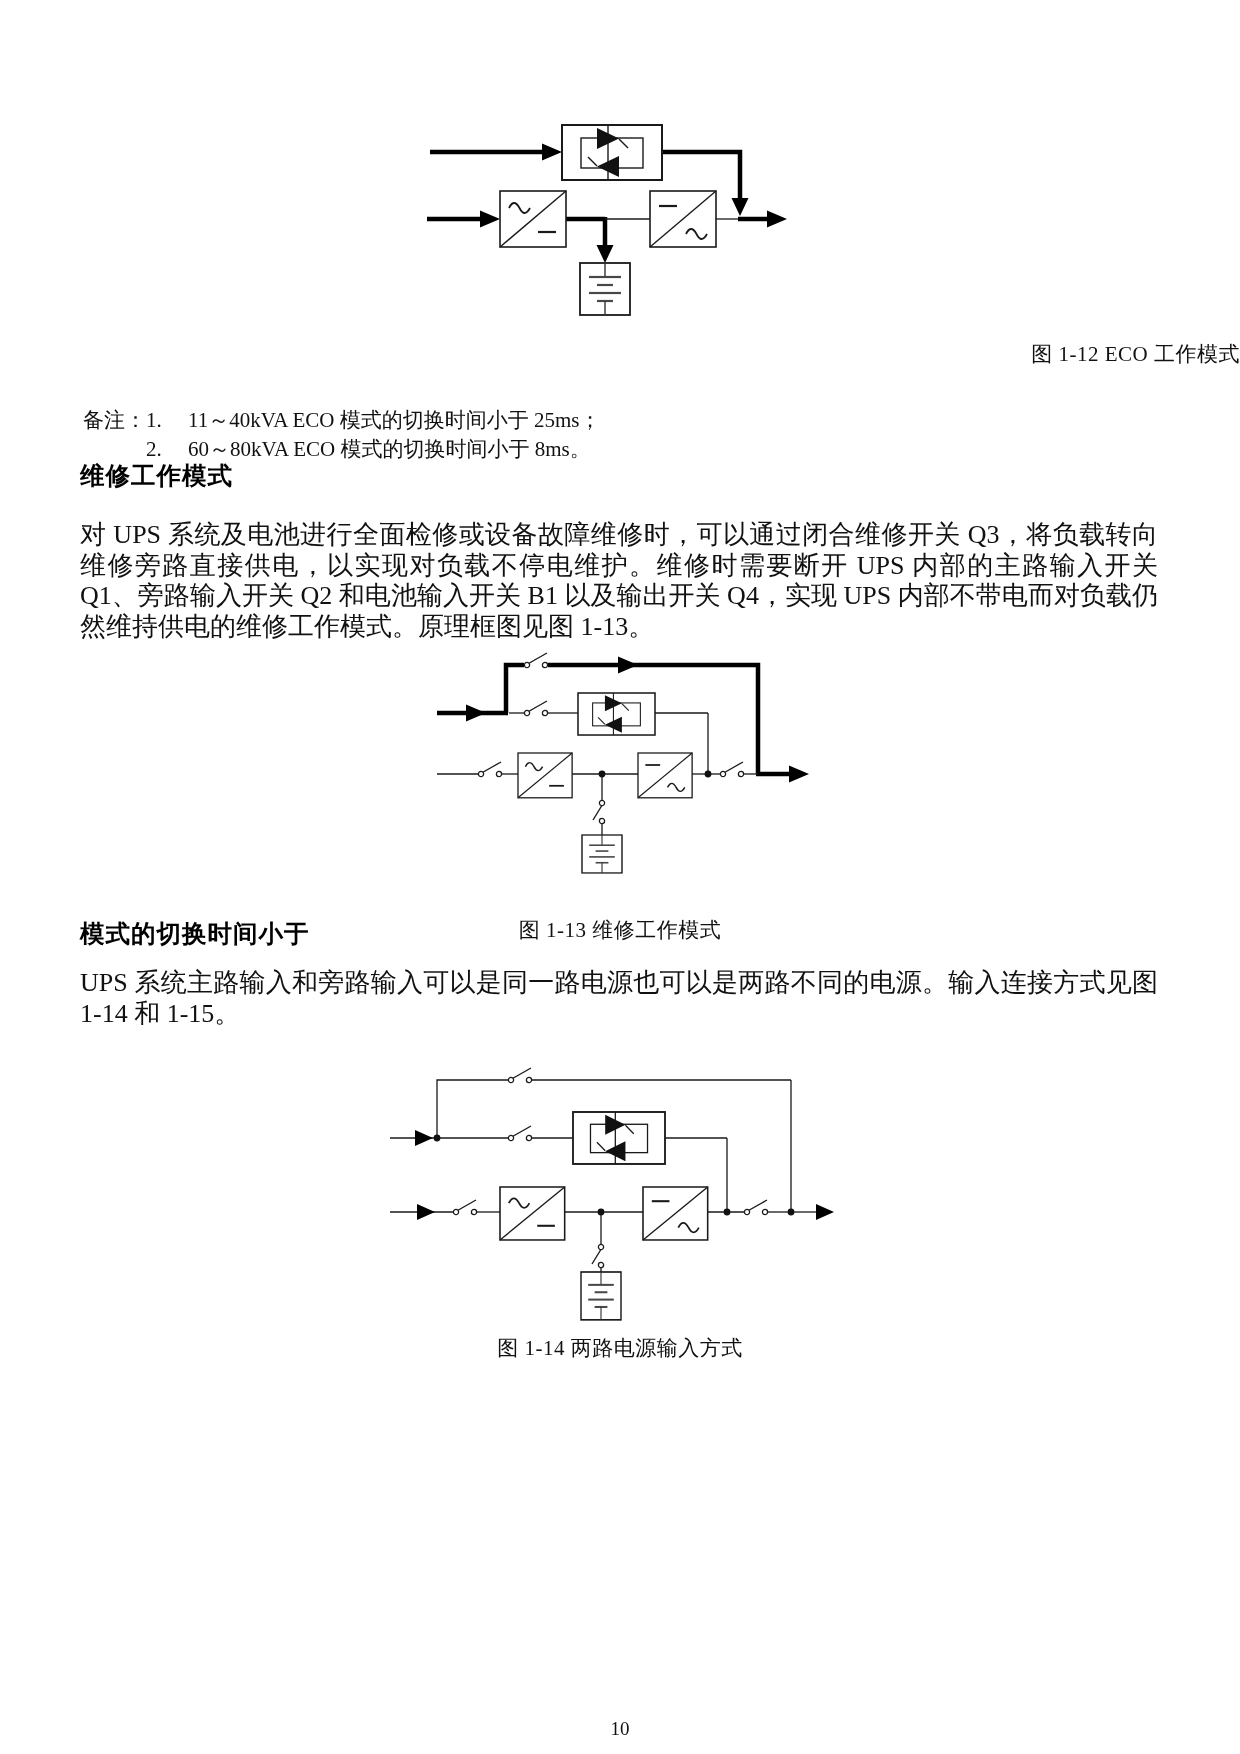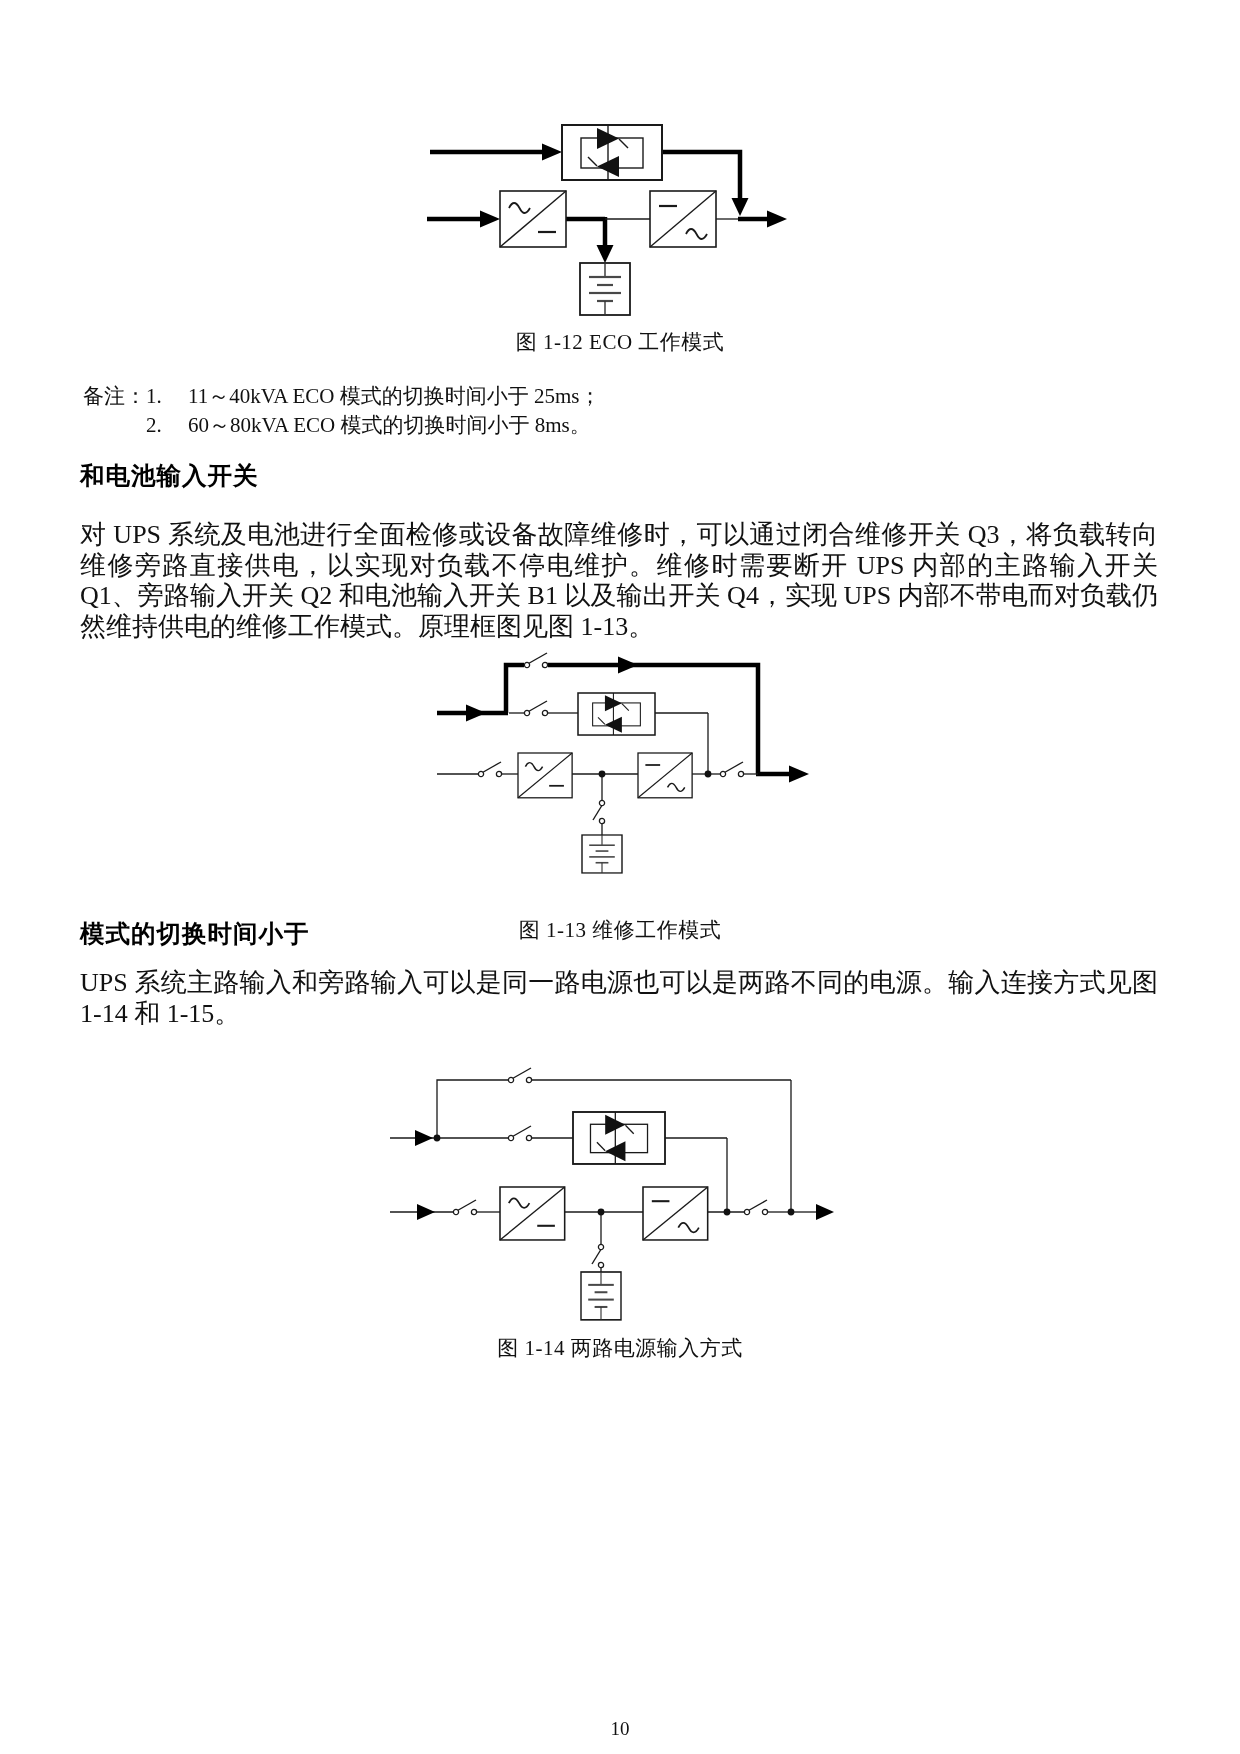--- a/index.html
+++ b/index.html
@@ -6,21 +6,21 @@
   html,body { background:#fff; }
   .page {
     position:relative; width:1240px; height:1754px; background:#ffffff;
     font-family:"Liberation Serif","DejaVu Serif",serif; color:#000; overflow:hidden;
   }
   .fig { position:absolute; }
   .caption {
     position:absolute; left:0; width:100%; text-align:center;
     font-size:21px; color:#111; letter-spacing:0.5px;
   }
-  .notes { position:absolute; display:flex; font-size:21px; line-height:29px; color:#111; }
+  .notes { position:absolute; display:flex; font-size:21px; line-height:29px; color:#111;margin-top:24px; }
   .notes .lbl { white-space:nowrap; }
   .note-row { display:flex; }
   .note-row .num { display:inline-block; width:42px; }
   h2.sec {
     position:absolute; font-family:"Liberation Sans","DejaVu Sans",sans-serif;
     font-size:24.5px; font-weight:700; color:#000; letter-spacing:1px;
   }
   p.body {
     position:absolute; font-size:26px; line-height:30.5px; color:#111;
     text-align:justify; width:1078px;
@@ -97,37 +97,37 @@
       <polygon class="ah" points="315,108 306.5,90 323.5,90"></polygon>
       <polygon class="ah" points="75,111 55,102.5 55,119.5"></polygon>
       <polygon class="ah" points="180,155 171.5,137 188.5,137"></polygon>
       <polygon class="ah" points="362,111 342,102.5 342,119.5"></polygon>
     </g>
     <use href="#sym-bypass" transform="translate(137,17)"></use>
     <use href="#sym-rect-box" transform="translate(75,83)"></use>
     <use href="#sym-inv-box" transform="translate(225,83)"></use>
     <use href="#sym-batt" transform="translate(155,155)"></use>
   </svg>
-  <div class="caption" style="top:328px;">图 1-12  ECO 工作模式</div>
+  <div class="caption" style="top:340px;text-align:right;">图 1-12  ECO 工作模式</div>
 
   <div class="notes" style="left:83px; top:382px;">
     <span class="lbl">备注：</span>
     <div>
       <div class="note-row">
         <span class="num">1.</span>
         <span>11～40kVA ECO 模式的切换时间小于 25ms；</span>
       </div>
       <div class="note-row">
         <span class="num">2.</span>
         <span>60～80kVA ECO 模式的切换时间小于 8ms。</span>
       </div>
     </div>
   </div>
 
-  <h2 class="sec" style="left:80px; top:459px;">和电池输入开关</h2>
+  <h2 class="sec" style="left:80px; top:459px;">维修工作模式</h2>
   <p class="body" style="left:80px; top:520px;">对 UPS 系统及电池进行全面检修或设备故障维修时，可以通过闭合维修开关 Q3，将负载转向维修旁路直接供电，以实现对负载不停电维护。维修时需要断开 UPS 内部的主路输入开关 Q1、旁路输入开关 Q2 和电池输入开关 B1 以及输出开关 Q4，实现 UPS 内部不带电而对负载仍然维持供电的维修工作模式。原理框图见图 1-13。</p>
 
   <svg class="fig" style="left:420px; top:650px;" width="400" height="236" viewBox="0 0 400 236">
     <g>
       <line x1="17" y1="63" x2="88" y2="63" class="tk"></line>
       <polyline points="86,63 86,15 104,15" class="tk"></polyline>
       <polyline points="128,15 338,15 338,124" class="tk"></polyline>
       <line x1="336" y1="124" x2="371" y2="124" class="tk"></line>
       <line x1="89" y1="63" x2="104" y2="63" class="tn"></line>
       <line x1="128" y1="63" x2="158" y2="63" class="tn"></line>

